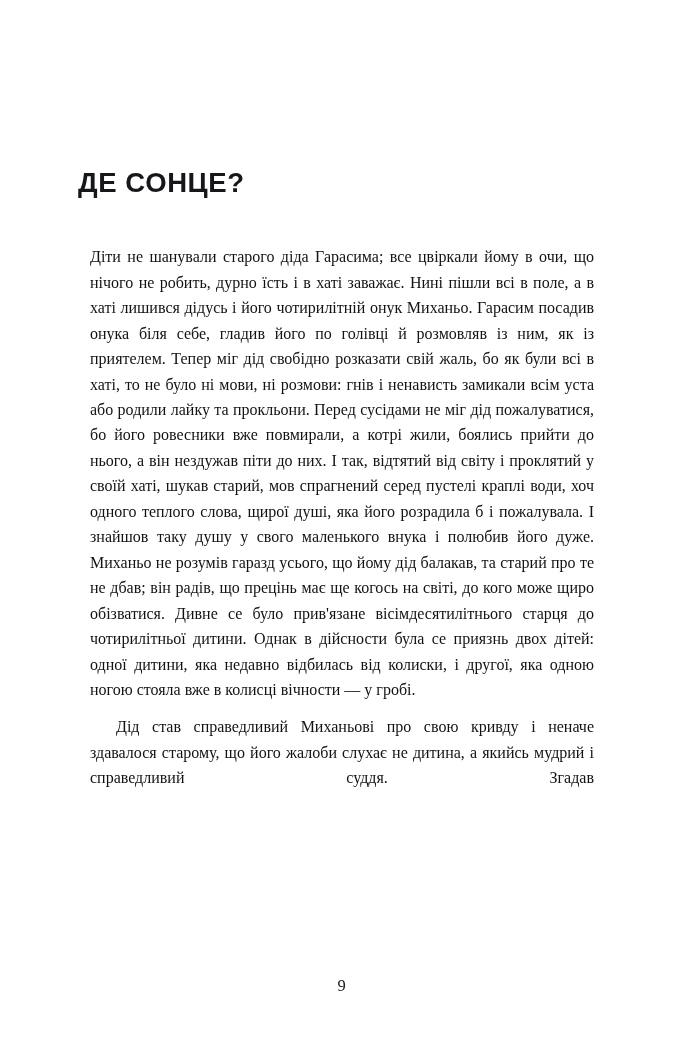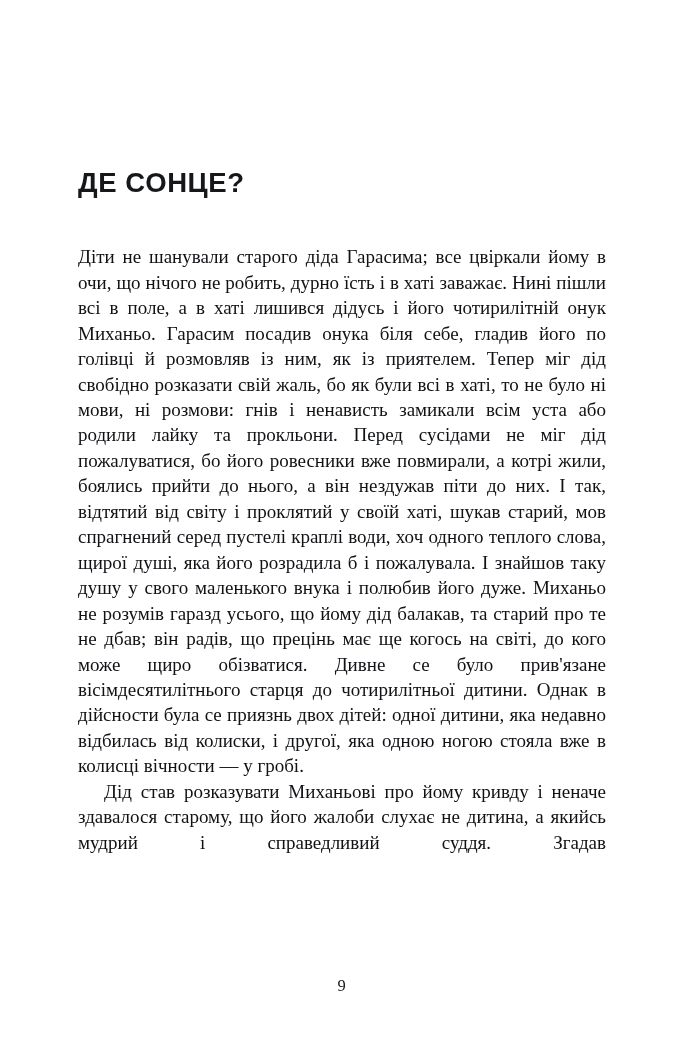--- a/index.html
+++ b/index.html
@@ -32,26 +32,26 @@
     letter-spacing: 0.6px;
     color: #15171a;
     text-align: left;
     margin: 0;
     padding-top: 168px;
     line-height: 1.1;
   }
 
   .body-text {
     font-family: "Liberation Serif", serif;
-    font-size: 19px;
+    font-size: 16px;
     line-height: 25.45px;
     color: #101215;
     text-align: justify;
     text-justify: inter-word;
-    margin: 0;
+    margin: 12px;
     -webkit-hyphens: none;
     hyphens: none;
   }
 
   .para-first {
     margin-top: 46px;
     text-indent: 0;
   }
 
   .para-indent {
@@ -83,19 +83,19 @@
 <body>
 
 <div class="page">
 
   <div class="content">
 
     <h1 class="chapter-title">ДЕ СОНЦЕ?</h1>
 
     <p class="body-text para-first">Діти не шанували старого діда Гарасима; все цвіркали йому в очи, що нічого не робить, дурно їсть і в хаті заважає. Нині пішли всі в поле, а в хаті лишився дідусь і його чотирилітній онук Миханьо. Гарасим посадив онука біля себе, гладив його по голівці й розмовляв із ним, як із приятелем. Тепер міг дід свобідно розказати свій жаль, бо як були всі в хаті, то не було ні мови, ні розмови: гнів і ненависть замикали всім уста або родили лайку та прокльони. Перед сусідами не міг дід пожалуватися, бо його ровесники вже повмирали, а котрі жили, боялись прийти до нього, а він нездужав піти до них. І так, відтятий від світу і проклятий у своїй хаті, шукав старий, мов спрагнений серед пустелі краплі води, хоч одного теплого слова, щирої душі, яка його розрадила б і пожалувала. І знайшов таку душу у свого маленького внука і полюбив його дуже. Миханьо не розумів гаразд усього, що йому дід балакав, та старий про те не дбав; він радів, що прецінь має ще когось на світі, до кого може щиро обізватися. Дивне се було прив'язане вісімдесятилітнього старця до чотирилітньої дитини. Однак в дійсности була се приязнь двох дітей: одної дитини, яка недавно відбилась від колиски, і другої, яка одною ногою стояла вже в колисці вічности — у гробі.</p>
 
-    <p class="body-text para-indent para-continues">Дід став розказувати Миханьові про йому кривду і неначе здавалося старому, що його жалоби слухає не дитина, а якийсь мудрий і справедливий суддя. Згадав</p>
+    <p class="body-text para-indent para-continues">Дід став справедливий Миханьові про свою кривду і неначе здавалося старому, що його жалоби слухає не дитина, а якийсь мудрий і справедливий суддя. Згадав</p>
 
   </div>
 
   <div class="page-number">9</div>
 
 </div>
 
 </body></html>

